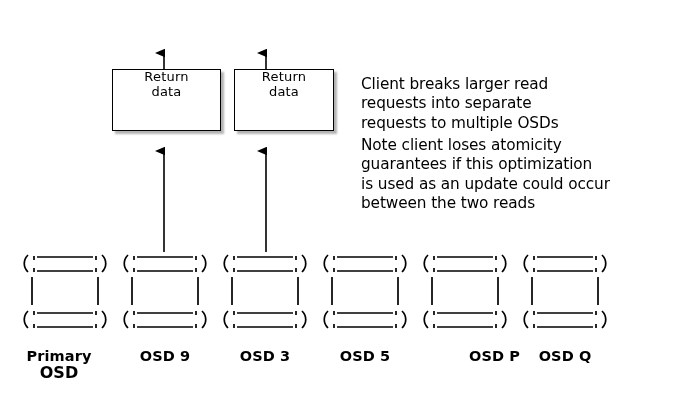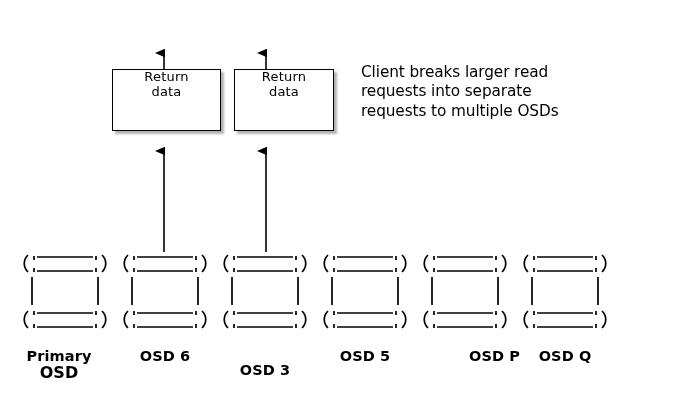--- a/index.html
+++ b/index.html
@@ -50,20 +50,21 @@
   }
 
   
   .note {
     position: absolute;
     font-size: 15.3px;
     line-height: 1.26;
     letter-spacing: -0.1px;
     white-space: pre-line;
     font-weight: 500;
+    margin-top: 12px;
   }
 
   
   .disk {
     position: absolute;
     width: 90px;
     height: 88px;
   }
   .disk svg { display: block; }
 
@@ -114,20 +115,24 @@
   </div>
 
   <div class="ret-box" id="box2" style="left: 234px; top: 69px; width: 100px; height: 62px;">
     <span>Return</span>
     <span>data</span>
   </div>
 
   <div class="note" id="note1" style="left: 361px; top: 63px;">Client breaks larger read
 requests into separate
 requests to multiple OSDs</div>
+  <div class="note" id="note2" style="left: 361px; top: 124px;">Note client loses atomicity
+guarantees if this optimization
+is used as an update could occur
+between the two reads</div>
 
   <div id="disk-layer">
       <div class="disk" style="left: 20px; top: 253px;">
 <svg width="90" height="88" viewBox="0 0 90 88" xmlns="http://www.w3.org/2000/svg">
   <g fill="#000000" stroke="#000000" stroke-width="1.7" stroke-linecap="butt">
 
     <line x1="17" y1="4" x2="73" y2="4"></line>
     <line x1="17" y1="18" x2="73" y2="18"></line>
 
     <line x1="14" y1="3" x2="14" y2="7"></line>
@@ -179,21 +184,21 @@
     <line x1="14" y1="58" x2="14" y2="62"></line>
     <line x1="76" y1="58" x2="76" y2="62"></line>
     <line x1="14" y1="71" x2="14" y2="75"></line>
     <line x1="76" y1="71" x2="76" y2="75"></line>
 
     <path d="M8 58 C3 63, 3 70, 8 75" fill="none"></path>
     <path d="M82 58 C87 63, 87 70, 82 75" fill="none"></path>
   </g>
 </svg>
       </div>
-      <div class="disk-label" style="left: 110px; top: 348px;"><span>OSD 6</span></div>
+      <div class="disk-label" style="left: 110px; top: 348px;"><span>OSD 9</span></div>
       <div class="disk" style="left: 220px; top: 253px;">
 <svg width="90" height="88" viewBox="0 0 90 88" xmlns="http://www.w3.org/2000/svg">
   <g fill="#000000" stroke="#000000" stroke-width="1.7" stroke-linecap="butt">
 
     <line x1="17" y1="4" x2="73" y2="4"></line>
     <line x1="17" y1="18" x2="73" y2="18"></line>
 
     <line x1="14" y1="3" x2="14" y2="7"></line>
     <line x1="76" y1="3" x2="76" y2="7"></line>
     <line x1="14" y1="15" x2="14" y2="19"></line>
@@ -211,21 +216,21 @@
     <line x1="14" y1="58" x2="14" y2="62"></line>
     <line x1="76" y1="58" x2="76" y2="62"></line>
     <line x1="14" y1="71" x2="14" y2="75"></line>
     <line x1="76" y1="71" x2="76" y2="75"></line>
 
     <path d="M8 58 C3 63, 3 70, 8 75" fill="none"></path>
     <path d="M82 58 C87 63, 87 70, 82 75" fill="none"></path>
   </g>
 </svg>
       </div>
-      <div class="disk-label" style="left: 210px; top: 362px;"><span>OSD 3</span></div>
+      <div class="disk-label" style="left: 210px; top: 348px;"><span>OSD 3</span></div>
       <div class="disk" style="left: 320px; top: 253px;">
 <svg width="90" height="88" viewBox="0 0 90 88" xmlns="http://www.w3.org/2000/svg">
   <g fill="#000000" stroke="#000000" stroke-width="1.7" stroke-linecap="butt">
 
     <line x1="17" y1="4" x2="73" y2="4"></line>
     <line x1="17" y1="18" x2="73" y2="18"></line>
 
     <line x1="14" y1="3" x2="14" y2="7"></line>
     <line x1="76" y1="3" x2="76" y2="7"></line>
     <line x1="14" y1="15" x2="14" y2="19"></line>

